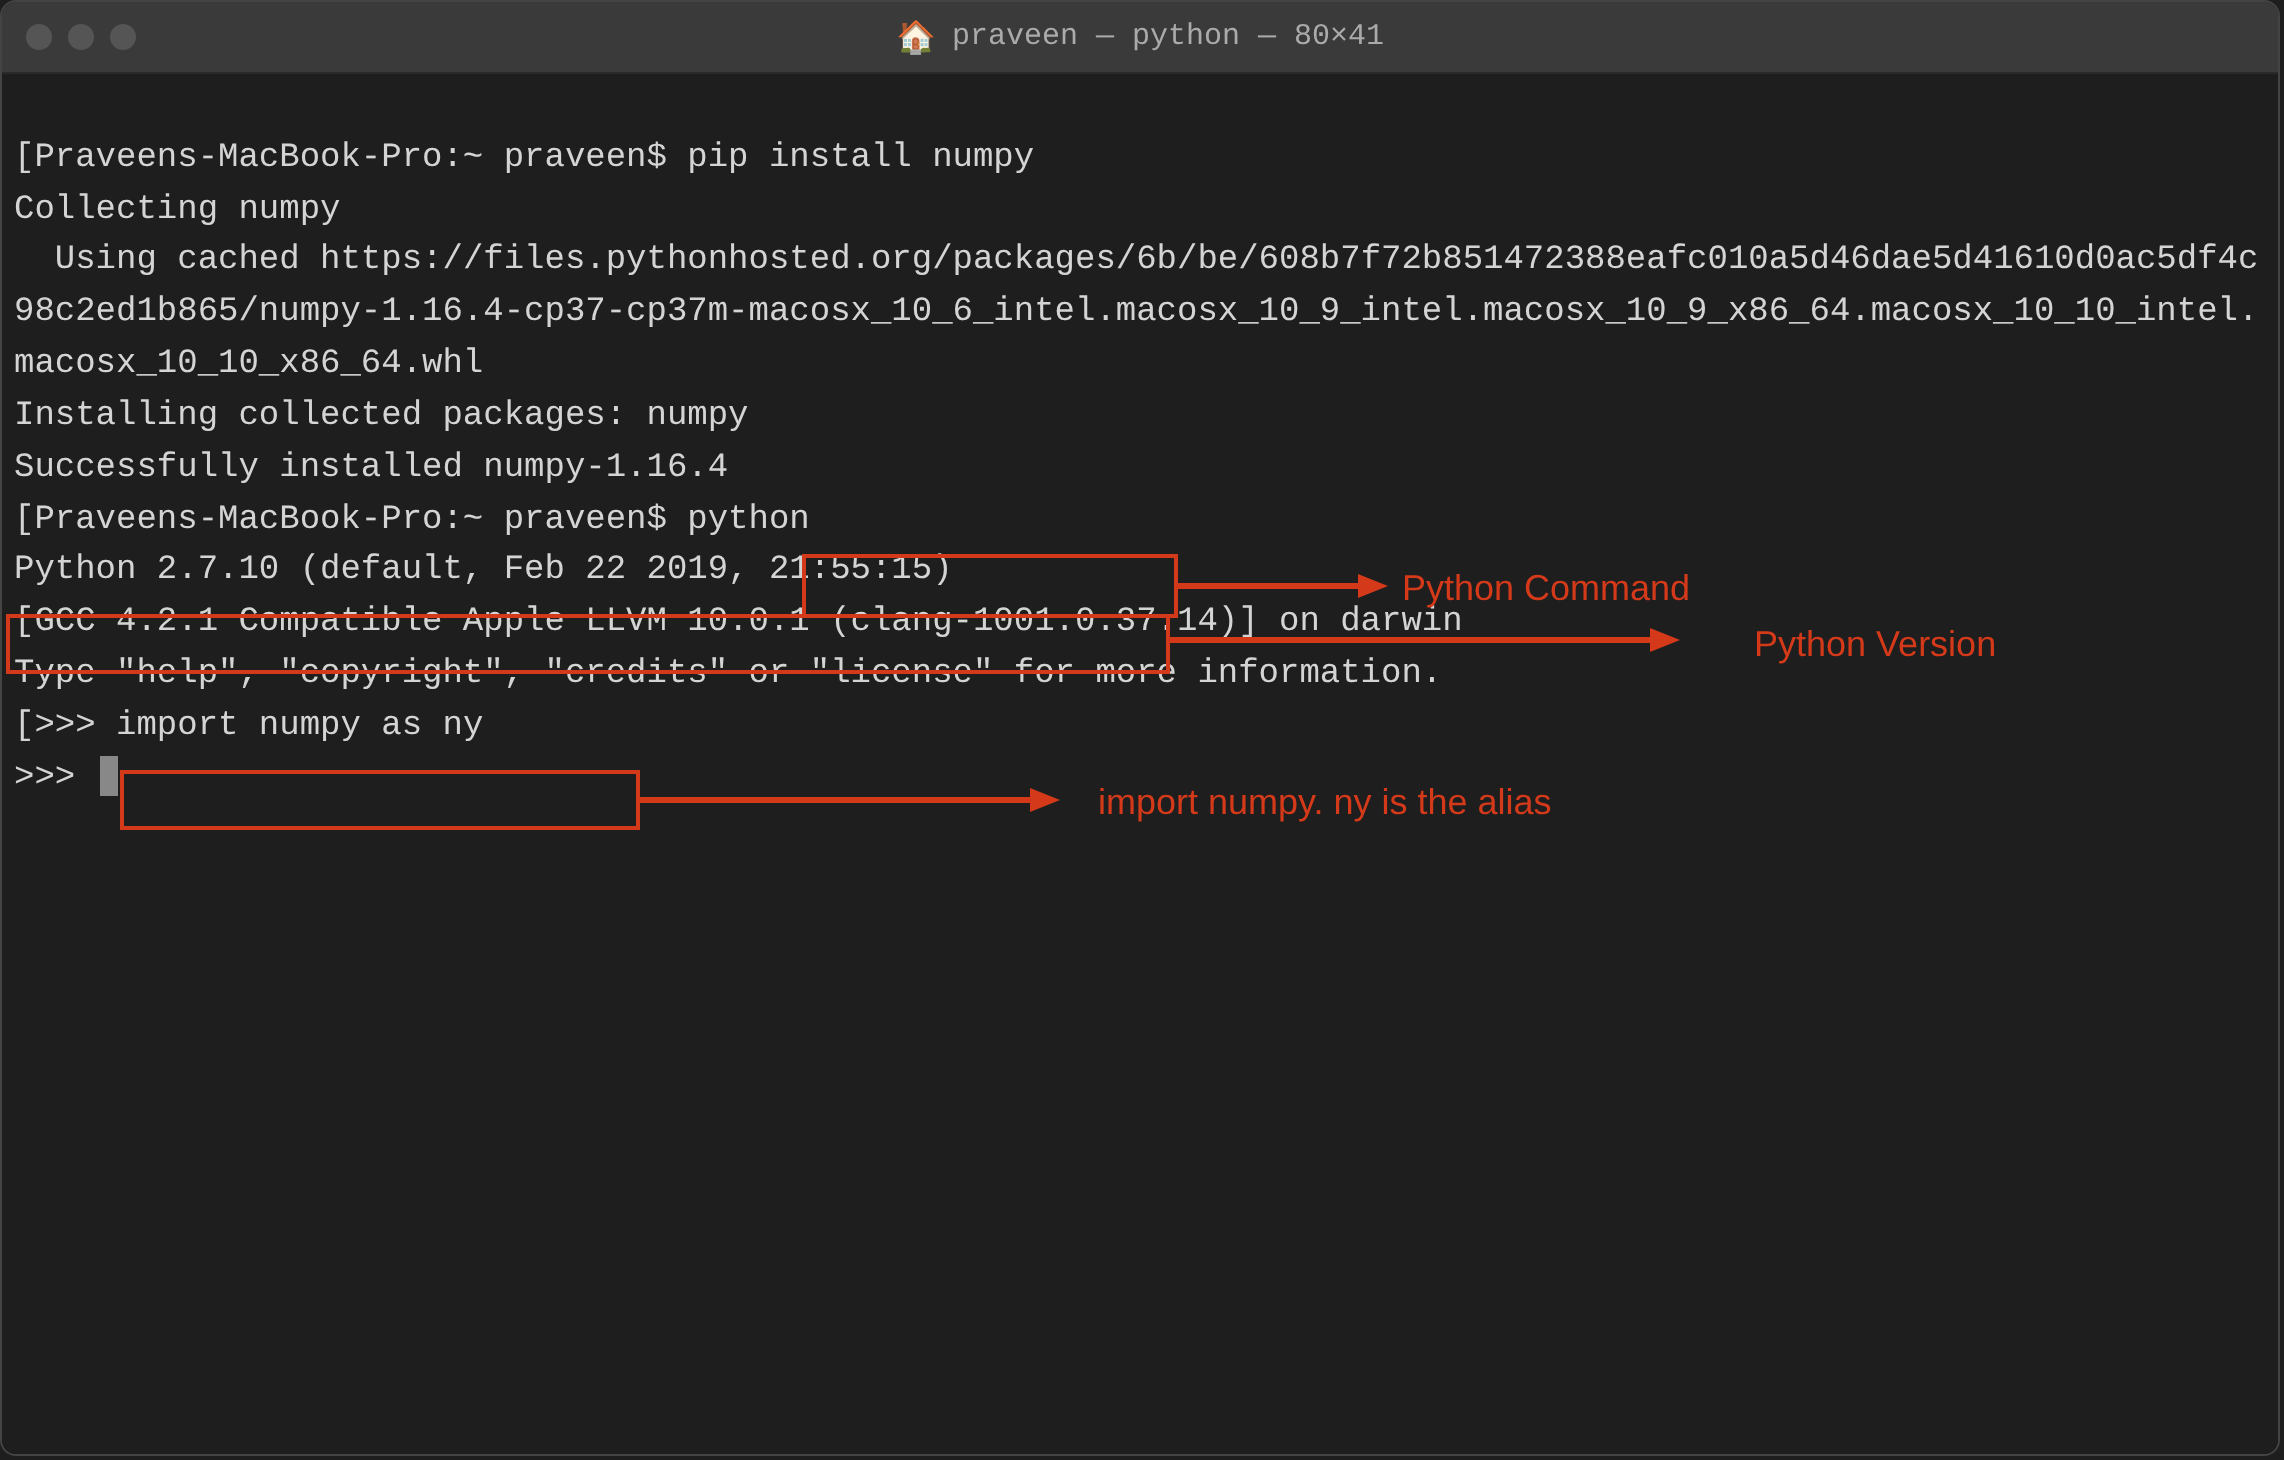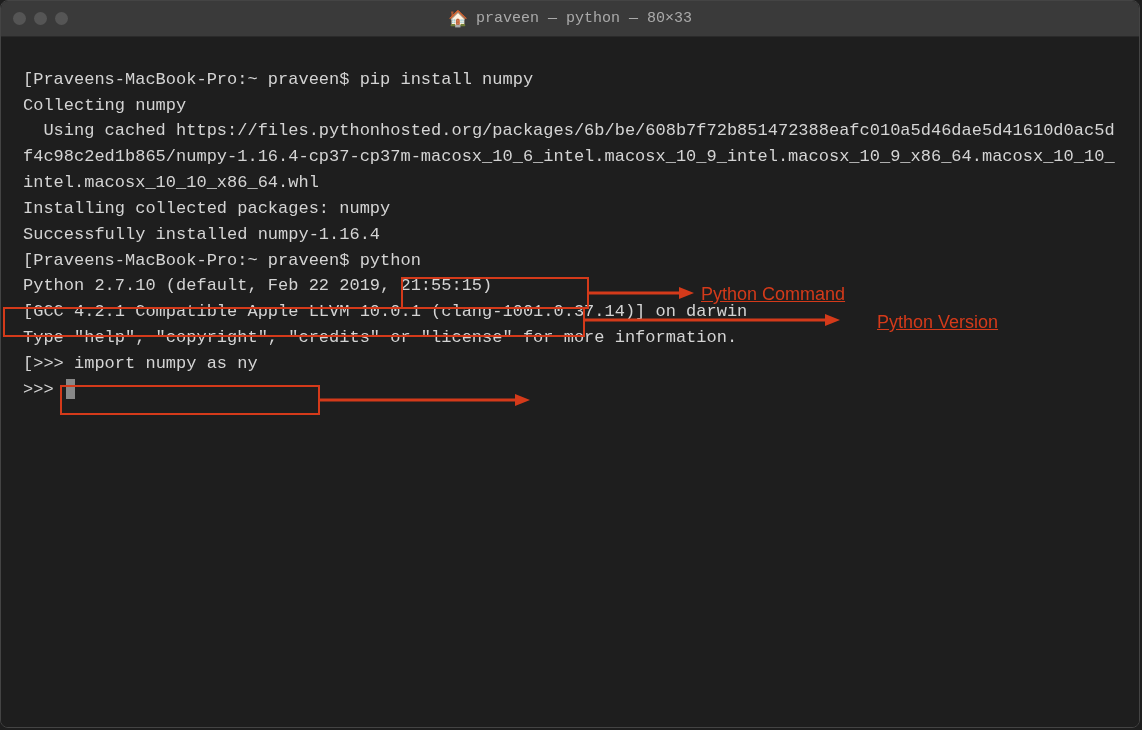--- a/index.html
+++ b/index.html
@@ -55,21 +55,21 @@
       font-size: 15px;
       display: flex;
       align-items: center;
       gap: 8px;
     }
     .home-icon {
       color: #888;
       font-size: 16px;
     }
     .terminal-content {
-      padding: 4px 22px;
+      padding: 4px 6px;
       background: #1e1e1e;
       color: #d4d4d4;
       font-size: 17px;
       line-height: 1.52;
       white-space: pre-wrap;
       word-break: break-all;
       position: relative;
       height: calc(100% - 36px);
     }
     .line {
@@ -80,21 +80,20 @@
       border: 2px solid #d43a1a;
       position: absolute;
       pointer-events: none;
     }
     .annotation {
       position: absolute;
       color: #d43a1a;
       font-family: -apple-system, 'Helvetica Neue', Arial, sans-serif;
       font-size: 18px;
       pointer-events: none;
-      text-decoration: underline;
     }
     .arrow {
       position: absolute;
       pointer-events: none;
     }
     .arrow-line {
       stroke: #d43a1a;
       stroke-width: 3;
       fill: none;
     }
@@ -115,21 +114,21 @@
 
 <div class="window">
   <div class="titlebar">
     <div class="traffic-lights">
       <div class="traffic-light tl-close"></div>
       <div class="traffic-light tl-min"></div>
       <div class="traffic-light tl-max"></div>
     </div>
     <div class="window-title">
       <span class="home-icon">🏠</span>
-      <span>praveen — python — 80×33</span>
+      <span>praveen — python — 80×41</span>
     </div>
   </div>
 
   <div class="terminal-content">
 <span class="line"><span>[Praveens-MacBook-Pro:~ praveen$ </span><span>pip install numpy</span></span><span class="line">Collecting numpy</span><span class="line">  Using cached https://files.pythonhosted.org/packages/6b/be/608b7f72b851472388eafc010a5d46dae5d41610d0ac5df4c98c2ed1b865/numpy-1.16.4-cp37-cp37m-macosx_10_6_intel.macosx_10_9_intel.macosx_10_9_x86_64.macosx_10_10_intel.macosx_10_10_x86_64.whl</span><span class="line">Installing collected packages: numpy</span><span class="line">Successfully installed numpy-1.16.4</span><span class="line"><span>[Praveens-MacBook-Pro:~ praveen$ </span><span>python</span></span><span class="line">Python 2.7.10 (default, Feb 22 2019, 21:55:15)</span><span class="line">[GCC 4.2.1 Compatible Apple LLVM 10.0.1 (clang-1001.0.37.14)] on darwin</span><span class="line">Type "help", "copyright", "credits" or "license" for more information.</span><span class="line"><span>[&gt;&gt;&gt; </span><span>import numpy as ny</span></span><span class="line"><span>&gt;&gt;&gt; </span><span class="cursor-block"></span></span>
 
     
     <div class="highlight-box" style="left: 400px; top: 240px; width: 188px; height: 32px;"></div>
 
     
@@ -150,14 +149,15 @@
       <line class="arrow-line" x1="0" y1="10" x2="240" y2="10"></line>
       <polygon class="arrow-head" points="240,4 255,10 240,16"></polygon>
     </svg>
     <div class="annotation" style="left: 876px; top: 272px;">Python Version</div>
 
     
     <svg class="arrow" style="left: 319px; top: 353px; width: 210px; height: 20px;">
       <line class="arrow-line" x1="0" y1="10" x2="195" y2="10"></line>
       <polygon class="arrow-head" points="195,4 210,10 195,16"></polygon>
     </svg>
+    <div class="annotation" style="left: 548px; top: 351px;">import numpy. ny is the alias</div>
   </div>
 </div>
 
 </body></html>

